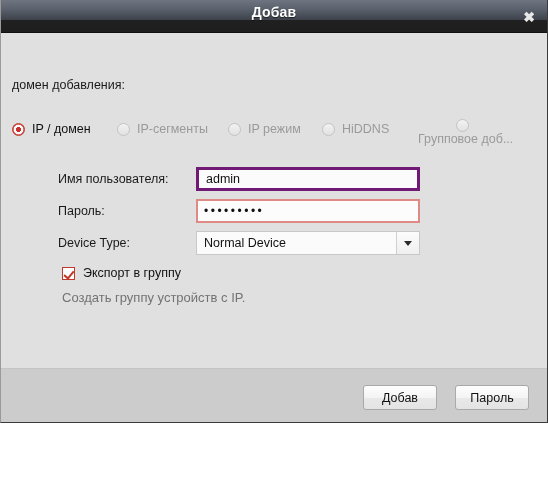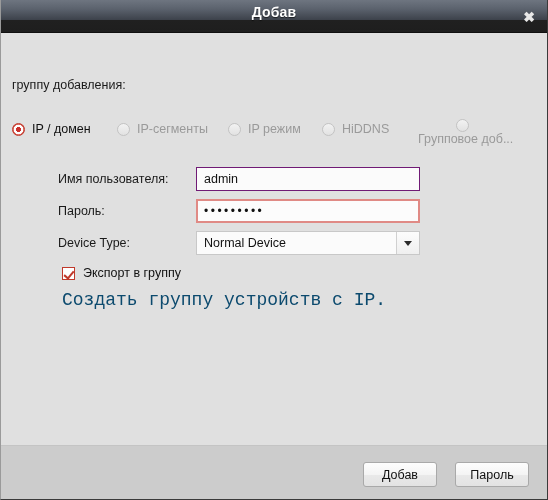--- a/index.html
+++ b/index.html
@@ -6,21 +6,21 @@
     margin: 0;
     padding: 0;
     background: #ffffff;
   }
   body {
     font-family: "Liberation Sans", sans-serif;
   }
   .dialog {
     position: relative;
     width: 548px;
-    height: 500px;
+    height: 423px;
     box-sizing: border-box;
     background: #e0e0e0;
     border-left: 1px solid #9a9a9a;
     border-right: 1px solid #3a3a3a;
     border-bottom: 1px solid #3a3a3a;
     overflow: hidden;
     display: flex;
     flex-direction: column;
   }
 
@@ -143,21 +143,21 @@
     color: #1a1a1a;
   }
   .field {
     position: absolute;
     left: 195px;
     top: 2px;
     width: 224px;
     height: 24px;
     box-sizing: border-box;
     background: #fbfbfb;
-    border: 1px solid #701a75;
+    border: 3px solid #701a75;
     font-size: 12.5px;
     color: #111111;
     padding: 0 7px;
     line-height: 22px;
     outline: none;
     font-family: "Liberation Sans", sans-serif;
   }
   .field.error {
     border: 2px solid #e08a85;
     background: #fcfcfc;
@@ -242,23 +242,22 @@
   }
   .check-label {
     font-size: 12.5px;
     color: #111111;
     text-align: center;
   }
   .hint {
     position: absolute;
     left: 61px;
     top: 257px;
-    font-size: 18px;
-    color: #0c4a6e;
-    font-family: Liberation Mono, monospace;
+    font-size: 13px;
+    color: #737373;
   }
 
   
   .footer {
     flex: 0 0 54px;
     height: 54px;
     background: #cccccc;
     border-top: 1px solid #c4c4c4;
     position: relative;
     box-sizing: border-box;
@@ -286,21 +285,21 @@
 
 <div class="dialog">
 
   <div class="titlebar">
     <div class="titlebar-text">Добав</div>
     <div class="titlebar-close">✖</div>
   </div>
 
   <div class="body">
 
-    <div class="mode-label">группу добавления:</div>
+    <div class="mode-label">домен добавления:</div>
 
     <div class="radio-row">
 
       <div class="radio-item r0">
         <span class="radio-dot on"></span>
         <span class="radio-label">IP / домен</span>
       </div>
 
       <div class="radio-item r1">
         <span class="radio-dot off"></span>

